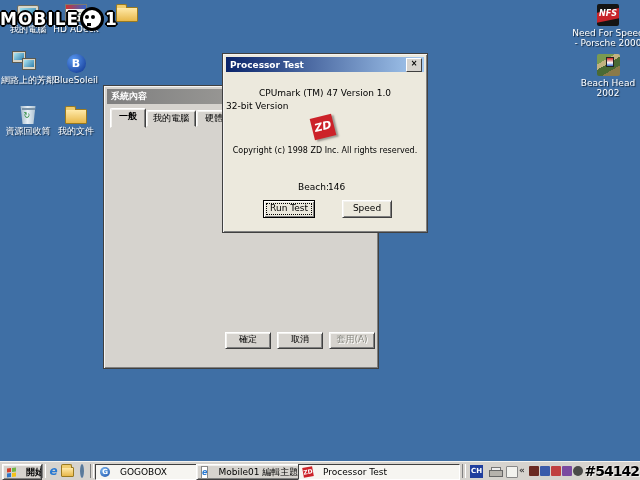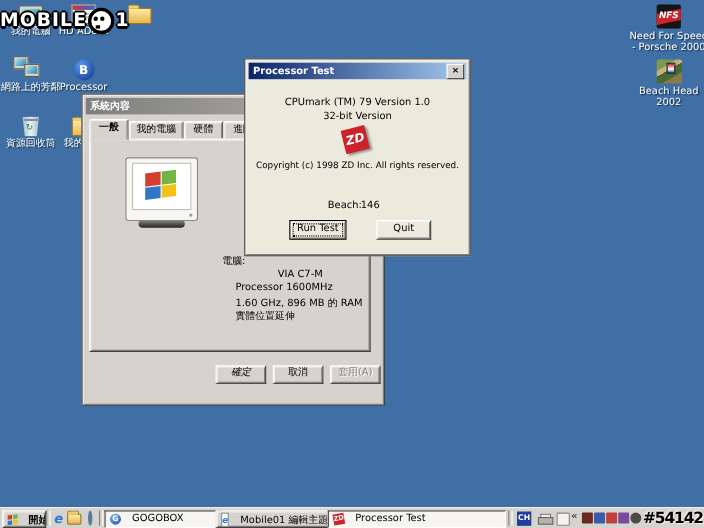--- a/index.html
+++ b/index.html
@@ -146,21 +146,21 @@
             <i></i>
           </span>
       </span>
     </div>
     <span class="lbl">網路上的芳鄰</span>
   </div>
   <div class="dicon" style="left:46px;top:51px;">
     <div class="icwrap">
         <div class="bt-circle">B</div>
       </div>
-    <span class="lbl">Processor</span>
+    <span class="lbl">BlueSoleil</span>
   </div>
 
   <div class="dicon" style="left:-2px;top:102px;">
     <div class="icwrap">
         <div class="bin">
           <em>↻</em>
         </div>
       </div>
     <span class="lbl">資源回收筒</span>
   </div>
@@ -190,73 +190,54 @@
     <span class="lbl">Beach Head</span>
     <span class="lbl" style="margin-top:0;">2002</span>
   </div>
 
   <div id="mobile01">
     <span>MOBILE</span>
       <span class="face"></span>
       <span>1</span>
   </div>
 
-  <div class="cwin" style="left:74px;top:85px;width:268px;height:276px;z-index:10;">
+  <div class="cwin" style="left:103px;top:85px;width:268px;height:276px;z-index:10;">
     <div class="tbar inactive">
       <span>系統內容</span>
     </div>
     <div style="position:relative;height:246px;">
 
       <div style="position:absolute;left:3px;top:6px;right:3px;height:17px;">
         <span class="tab on" style="left:0;width:34px;">一般</span>
         <span class="tab" style="left:36px;width:48px;">我的電腦</span>
         <span class="tab" style="left:86px;width:34px;">硬體</span>
         <span class="tab" style="left:122px;width:34px;">進階</span>
       </div>
 
-      <div class="tabpage" style="left:3px;top:22px;width:254px;height:192px;">
-        <div class="crt">
-          <div class="screen"></div>
-          <div class="winflag" style="position:absolute;left:17px;top:12px;width:28px;height:24px;">
-            <i class="p1"></i>
-              <i class="p2"></i>
-              <i class="p3"></i>
-              <i class="p4"></i>
-          </div>
-          <div class="dot"></div>
-        </div>
-        <div class="crt-base"></div>
-
-        <div style="position:absolute;left:120px;top:104px;">電腦:</div>
-        <div style="position:absolute;left:132px;top:118px;width:118px;text-align:center;">VIA C7-M</div>
-        <div style="position:absolute;left:132px;top:130px;">Processor 1600MHz</div>
-        <div style="position:absolute;left:132px;top:142px;">1.60 GHz, 896 MB 的 RAM</div>
-        <div style="position:absolute;left:132px;top:154px;">實體位置延伸</div>
-      </div>
-
-      <div class="btn" style="left:118px;top:228px;width:44px;height:15px;font-style:italic;">確定</div>
+
+      <div class="btn" style="left:118px;top:228px;width:44px;height:15px;">確定</div>
       <div class="btn" style="left:170px;top:228px;width:44px;height:15px;">取消</div>
       <div class="btn disabled" style="left:222px;top:228px;width:44px;height:15px;">套用(A)</div>
     </div>
   </div>
 
   <div class="cwin" style="left:222px;top:53px;width:198px;height:172px;z-index:20;background:#ece9dd;">
     <div class="tbar active">
       <span>Processor Test</span>
       <span class="xbtn">×</span>
     </div>
     <div style="position:relative;height:150px;">
-      <div style="position:absolute;left:0;top:16px;width:100%;text-align:center;">CPUmark (TM) 79 Version 1.0</div>
-      <div style="position:absolute;left:0;top:29px;width:100%;text-align:center;">32-bit Version</div>
+      <div style="position:absolute;left:0;top:16px;width:100%;text-align:center;">CPUmark (TM) 47 Version 1.0</div>
+      <div style="position:absolute;left:0;top:29px;width:100%;text-align:left;">32-bit Version</div>
       <div class="zd" style="left:86px;top:44px;">ZD</div>
       <div style="position:absolute;left:0;top:74px;width:100%;text-align:center;font-size:8px;">Copyright (c) 1998 ZD Inc. All rights reserved.</div>
       <div style="position:absolute;left:72px;top:110px;">Beach:</div>
       <div style="position:absolute;left:102px;top:110px;">146</div>
       <div class="btn default" style="left:37px;top:128px;width:50px;height:16px;background:#ece9dd;line-height:14px;">Run Test</div>
-      <div class="btn" style="left:116px;top:128px;width:48px;height:16px;background:#ece9dd;line-height:14px;">Quit</div>
+      <div class="btn" style="left:116px;top:128px;width:48px;height:16px;background:#ece9dd;line-height:14px;">Speed</div>
     </div>
   </div>
 
   <div id="taskbar">
     <div class="tbtn" style="left:2px;width:30px;font-weight:bold;">
       <span class="winflag" style="width:9px;height:9px;flex:none;">
           <i class="p1"></i>
           <i class="p2"></i>
           <i class="p3"></i>
           <i class="p4"></i>

